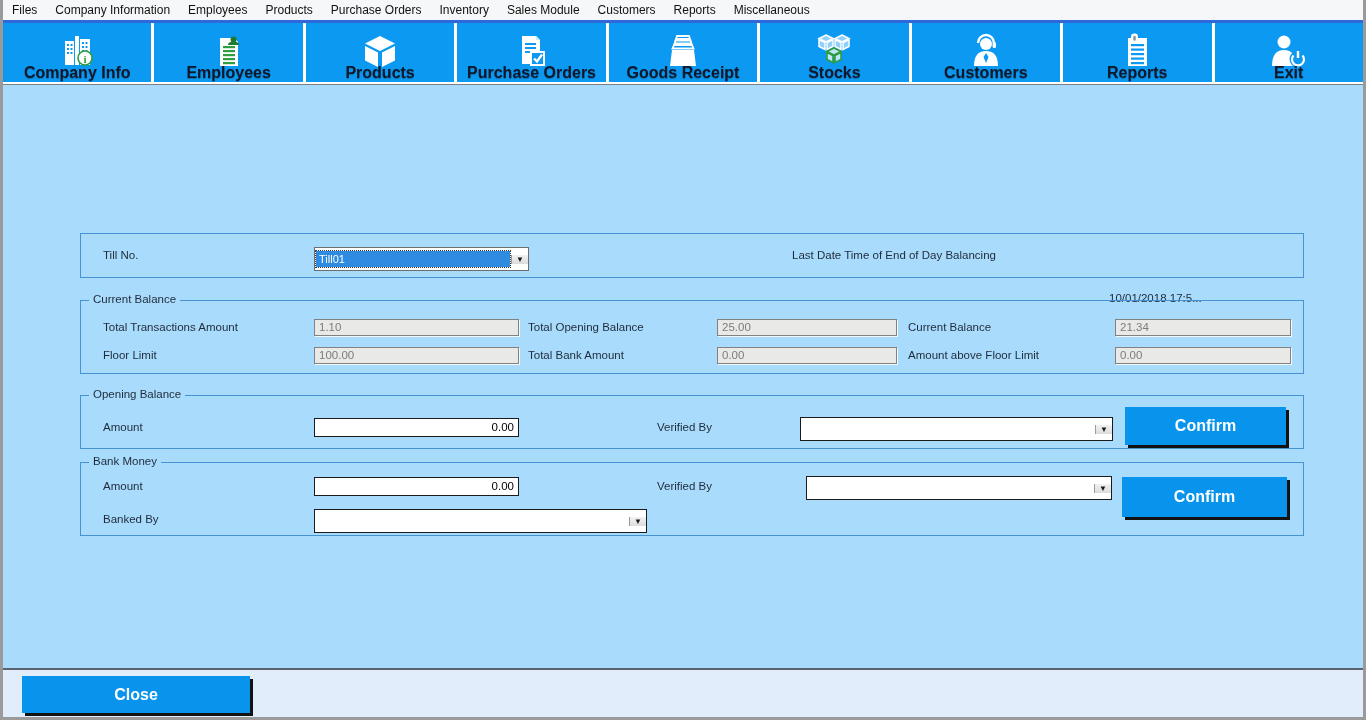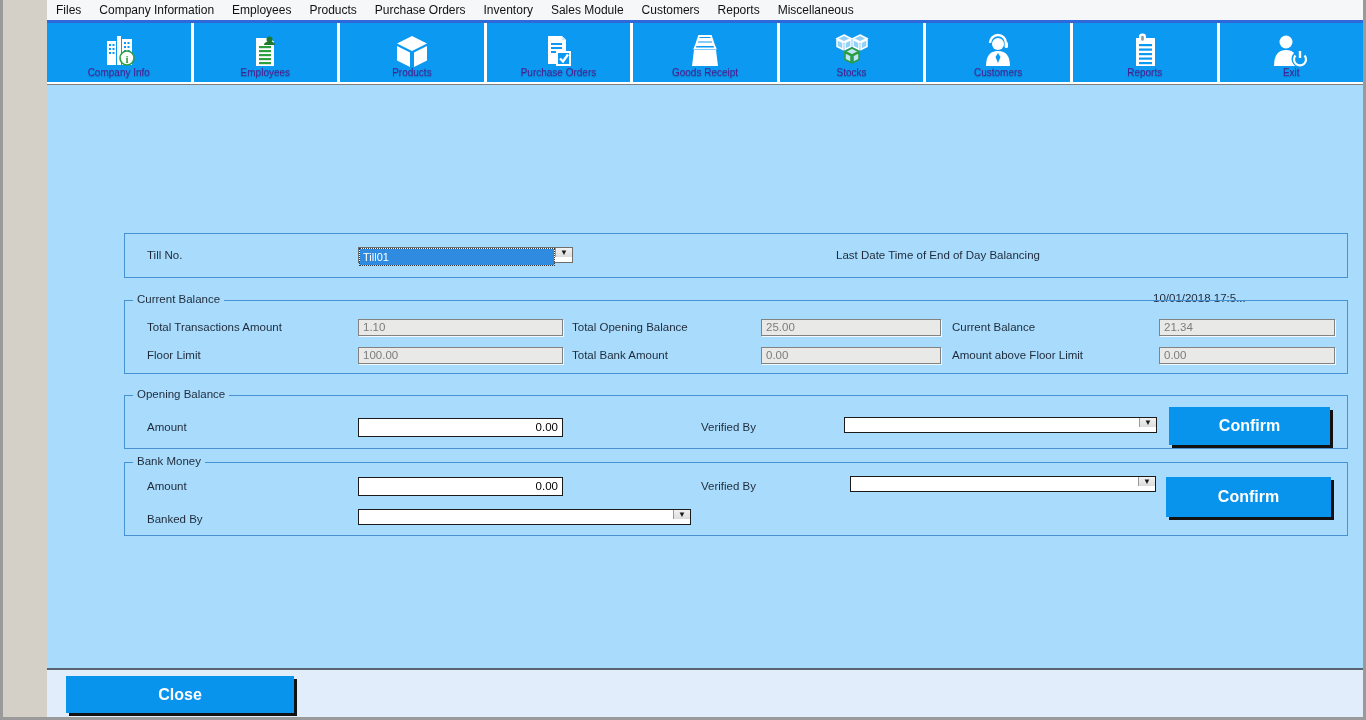--- a/index.html
+++ b/index.html
@@ -1,53 +1,53 @@
 <!DOCTYPE html>
 <html><head>
 <meta charset="utf-8">
 <style>
   * { margin:0; padding:0; box-sizing:border-box; }
   html,body { width:1366px; height:720px; overflow:hidden; }
   body { font-family:"Liberation Sans", sans-serif; background:#d4d0c8; }
 
   .app { width:1366px; height:720px; display:flex; flex-direction:column;
-         border-left:3px solid #9a9a9a; border-right:3px solid #9a9a9a; border-bottom:3px solid #9a9a9a;padding-left:44px; }
+         border-left:3px solid #9a9a9a; border-right:3px solid #9a9a9a; border-bottom:3px solid #9a9a9a; }
 
   
   .menubar { height:20px; background:#f6f7f8; display:flex; align-items:center;
              font-size:12px; color:#111; flex:0 0 auto; }
   .menu-item { padding:0 9px; height:20px; line-height:20px; cursor:default; white-space:nowrap; }
 
   
   .toolbar { height:64px; flex:0 0 auto; display:flex;
              background:#0c99f1; border-top:3px solid #2e68d9; border-bottom:2px solid #ffffff; }
   .tb-btn { flex:1; position:relative; background:#0c99f1; display:flex; flex-direction:column;
             align-items:center; justify-content:flex-end; padding-bottom:3px; cursor:pointer; }
   .tb-btn + .tb-btn { border-left:3px solid #ffffff; }
-  .tb-btn .cap { color:#4c1d95; font-size:10px; font-weight:normal; line-height:13px;
+  .tb-btn .cap { color:#0f172a; font-size:16px; font-weight:bold; line-height:13px;
                  text-shadow:0 1px 1px rgba(0,0,0,.25); margin-top:-6px; z-index:2; }
   .tb-btn svg { display:block; }
 
   
   .main { position:relative; flex:1 1 auto; background:#a9dcfc; border-top:1px solid #7f7f7f; }
 
   .panel { position:absolute; border:1px solid #4792d2; }
   .grp-title { position:absolute; top:-8px; left:8px; background:#a9dcfc; padding:0 4px;
                font-size:11.5px; color:#1e2a3a; white-space:nowrap; }
 
   .lbl { position:absolute; font-size:11.5px; color:#1e2a3a; white-space:nowrap; }
 
   .tbox-d { position:absolute; height:17px; line-height:15px; background:#e9e9e7;
             border:1px solid #828282; box-shadow:1px 1px 0 rgba(255,255,255,.85);
             color:#7c7c7c; font-size:11.5px; text-align:left; padding:0 4px; }
   .tbox-e { position:absolute; height:19px; line-height:17px; background:#ffffff;
             border:1px solid #1b1b1b; color:#000; font-size:11.5px; text-align:right; padding:0 4px; }
 
-  .combo { position:absolute; height:16px; background:#fff; border:1px solid #6e6e6e;
-           display:flex; align-items:flex-start; cursor:default; }
+  .combo { position:absolute; height:24px; background:#fff; border:1px solid #6e6e6e;
+           display:flex; align-items:center; cursor:default; }
   .combo.dark { border-color:#1b1b1b; }
   .combo .val { flex:1; font-size:11px; line-height:18px; padding-left:3px; color:#000;
                 overflow:hidden; white-space:nowrap; }
   .combo .val.selected { background:#2f8be0; color:#fff; margin:1px; outline:1px dotted #3a3a3a;
                          line-height:16px; }
   .combo .arrow { width:17px; background:linear-gradient(#f2f2f2,#dcdcdc); border-left:1px solid #9a9a9a;
                   display:flex; align-items:center; justify-content:center;
                   font-size:8px; color:#1a1a1a; }
 
   .blue-btn { position:absolute; background:#0894ec; color:#fff; font-family:"Liberation Sans",sans-serif;

